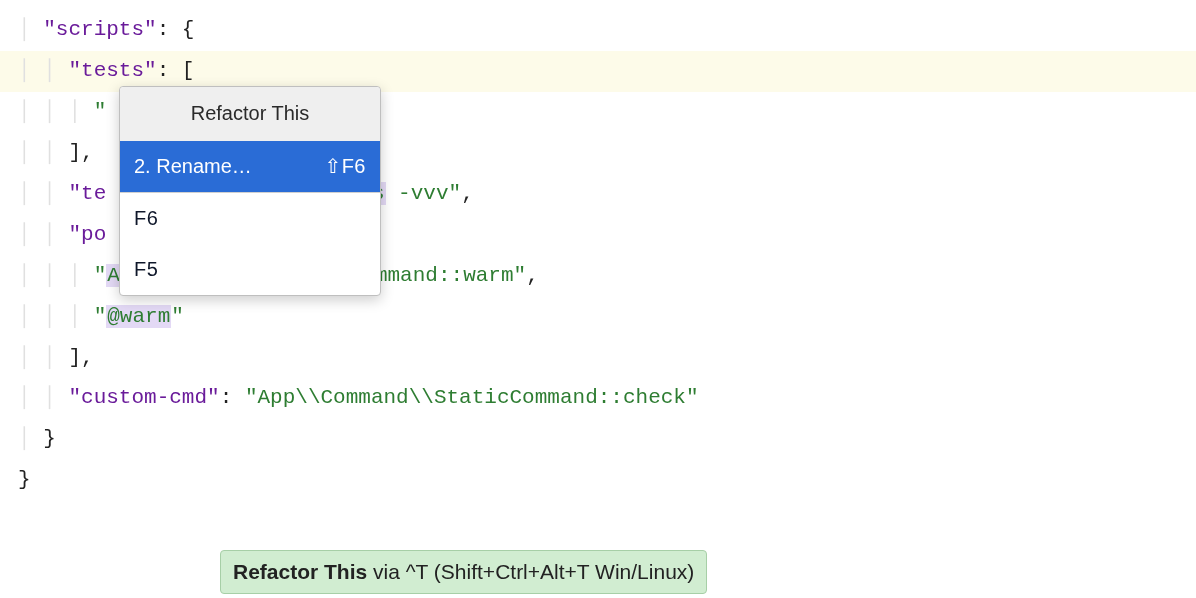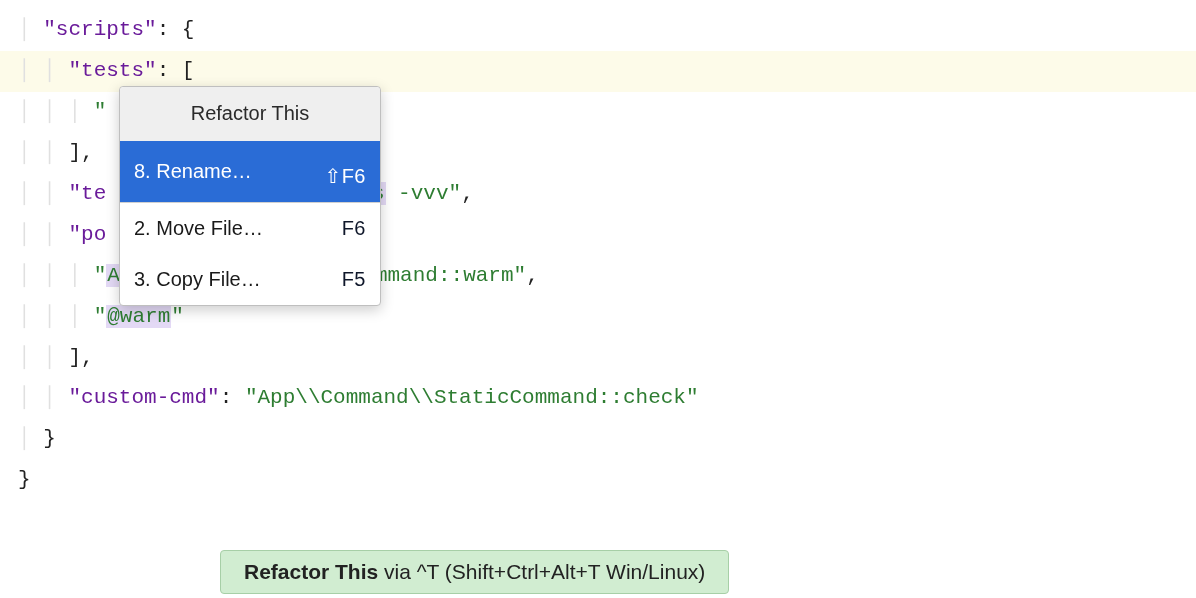--- a/index.html
+++ b/index.html
@@ -55,30 +55,30 @@
       color: #1a1a1a;
     }
     .popup-item.selected { background: #2a6cd6; color: #ffffff; }
     .popup-sep {
       height: 1px;
       background: #d0d0d0;
       margin: 0;
     }
     .item-label { }
     .item-short { color: #0f172a; letter-spacing: .5px; }
-    .selected .item-short { color: #ffffff; margin-top: 10px; }
+    .selected .item-short { color: #ffffff; }
 
     .hint-badge {
       position: absolute;
       left: 220px;
       top: 550px;
       background: #d1edd1;
       border: 1px solid #a7cfa7;
       border-radius: 4px;
-      padding: 9px 23px;
+      padding: 9px 12px;
       font-family: -apple-system,"Segoe UI",Arial,sans-serif;
       font-size: 21px;
       color: #222;
     }
     .hint-badge b { font-weight: 700; }
   </style>
 </head>
 <body>
 
 <div class="code-area">
@@ -91,30 +91,28 @@
   <div class="line"><span class="indent">│ │ │ </span><span class="str">"</span><span class="str hl">App</span><span class="str">\\</span><span class="str hl">Command</span><span class="str">\\</span><span class="str">CacheCommand::warm"</span><span class="punc">,</span></div>
   <div class="line"><span class="indent">│ │ │ </span><span class="str">"</span><span class="str hl">@warm</span><span class="str">"</span></div>
   <div class="line"><span class="indent">│ │ </span><span class="punc">],</span></div>
   <div class="line"><span class="indent">│ │ </span><span class="key">"custom-cmd"</span><span class="punc">: </span><span class="str">"App\\Command\\StaticCommand::check"</span></div>
   <div class="line"><span class="indent">│ </span><span class="punc">}</span></div>
   <div class="line"><span class="punc">}</span></div>
 
   <div class="popup">
     <div class="popup-title">Refactor This</div>
     <div class="popup-item selected">
-      <span class="item-label">8. Rename…</span>
+      <span class="item-label">2. Rename…</span>
       <span class="item-short">⇧F6</span>
     </div>
     <div class="popup-sep"></div>
     <div class="popup-item">
-      <span class="item-label">2. Move File…</span>
       <span class="item-short">F6</span>
     </div>
     <div class="popup-item">
-      <span class="item-label">3. Copy File…</span>
       <span class="item-short">F5</span>
     </div>
   </div>
 </div>
 
 <div class="hint-badge">
   <b>Refactor This</b><span> via ^T (Shift+Ctrl+Alt+T Win/Linux)</span>
 </div>
 
 </body></html>

